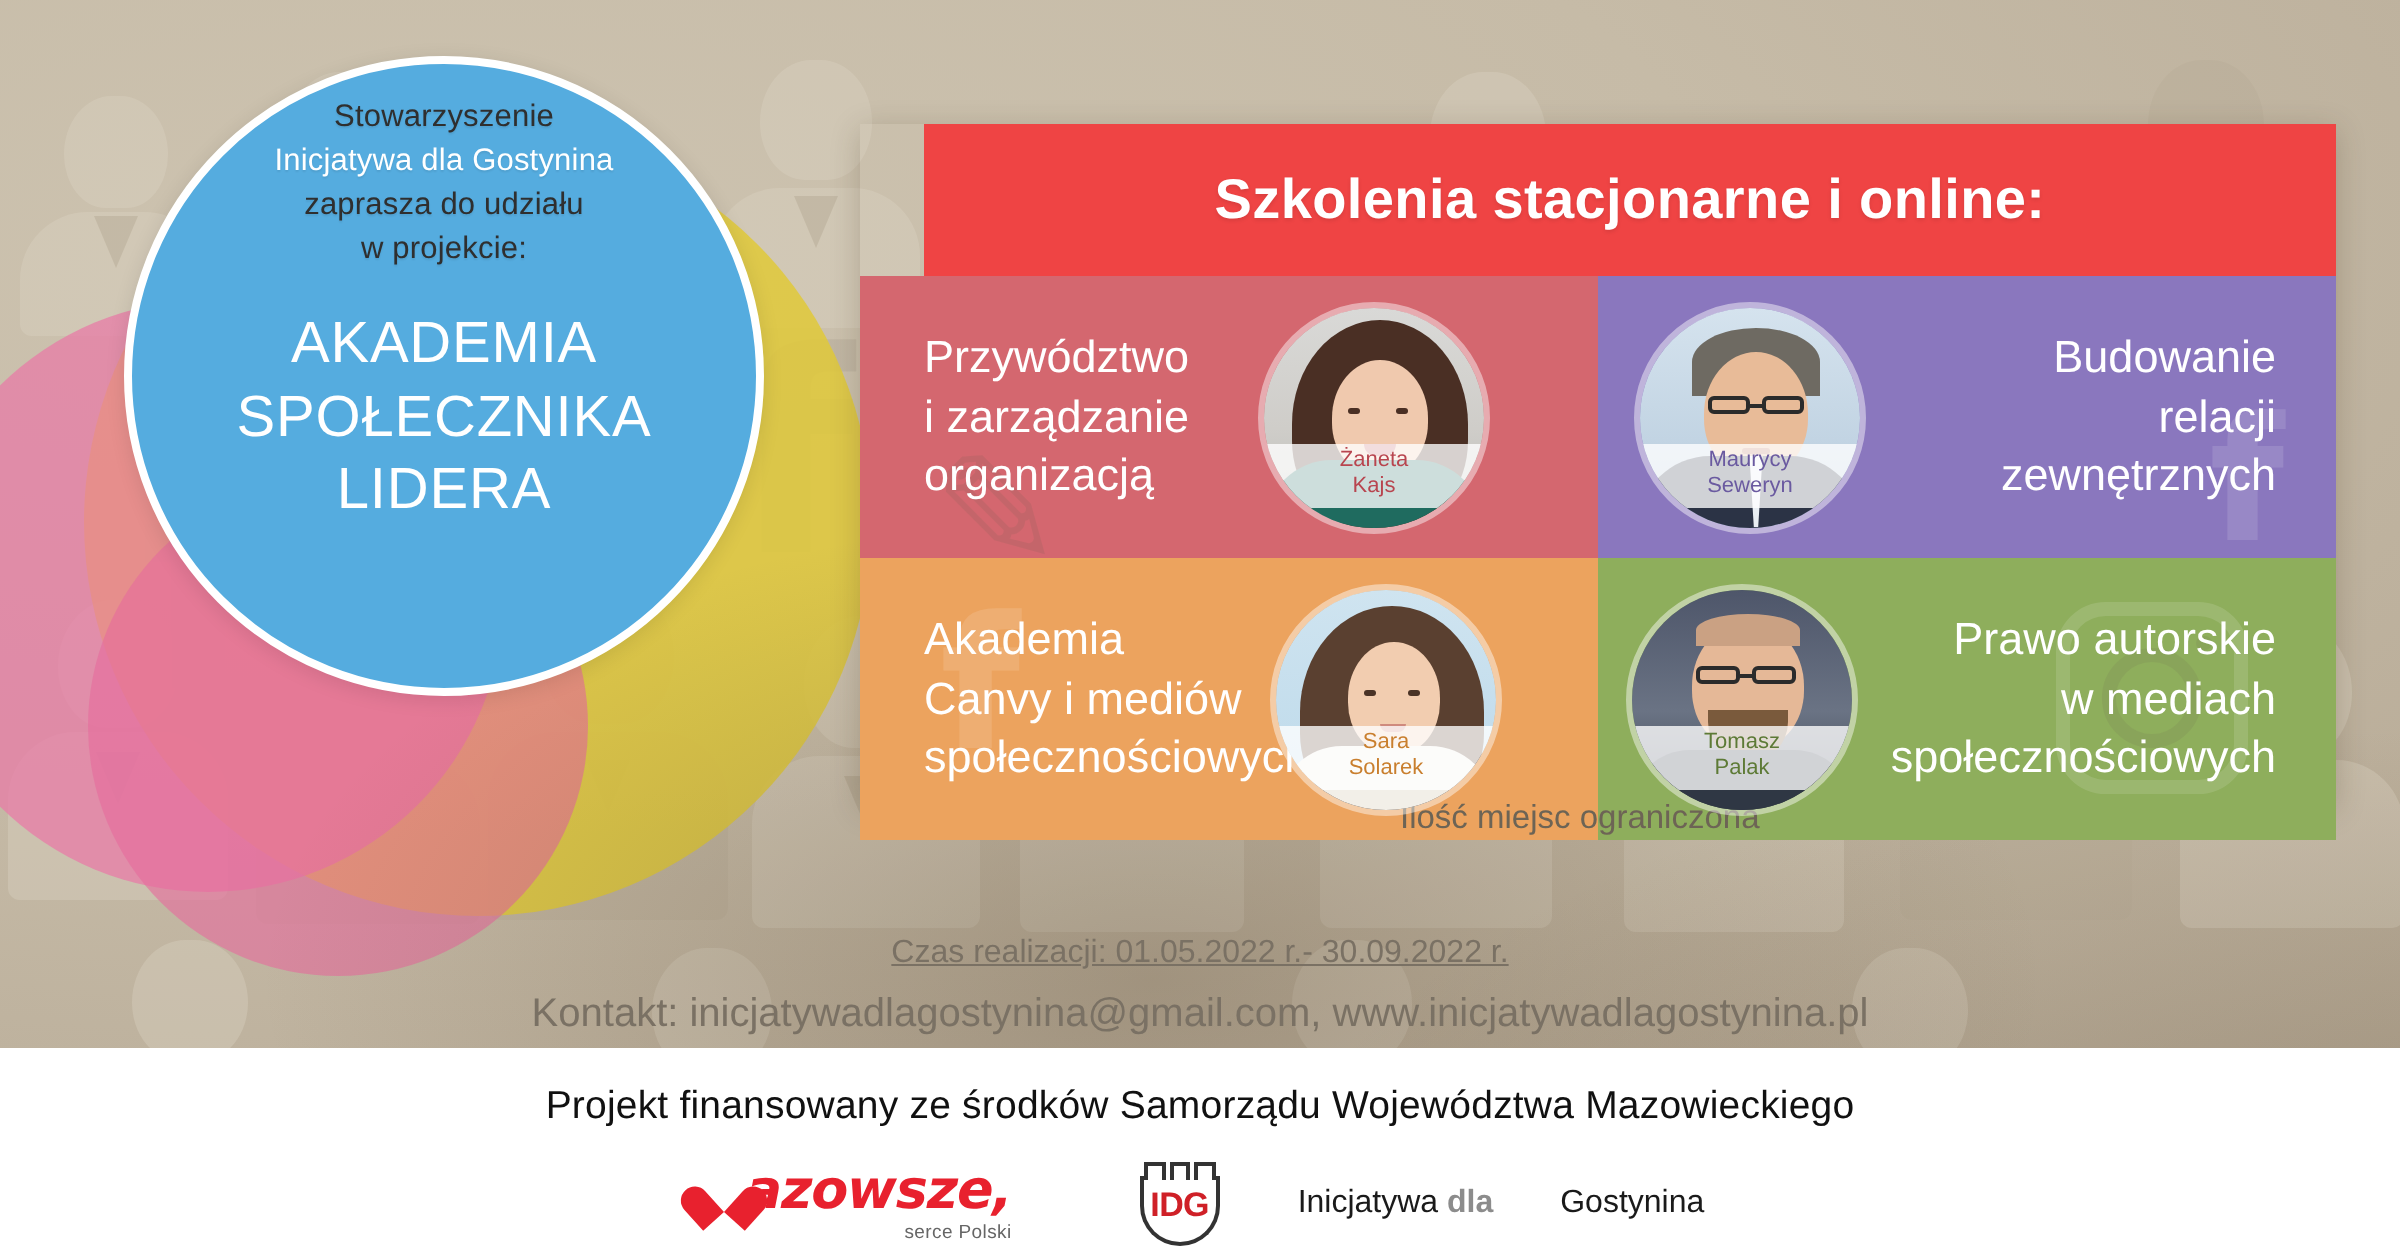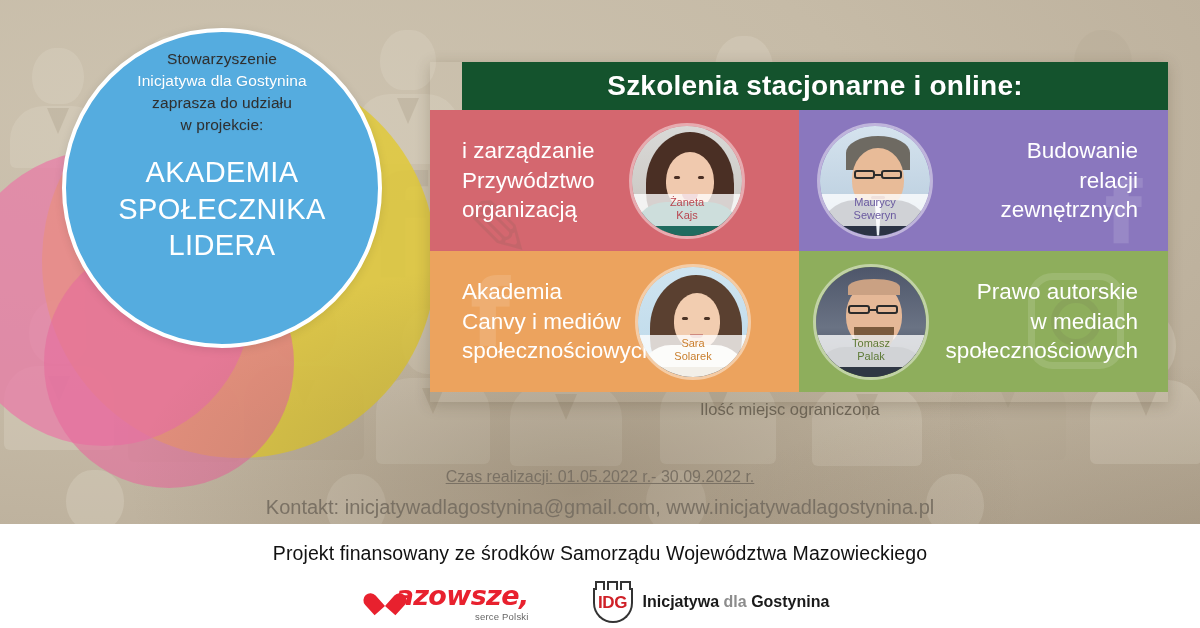--- a/index.html
+++ b/index.html
@@ -78,21 +78,21 @@
     margin-top:18px; text-align:center; color:#ffffff;
     font-size:29px; line-height:1.26; font-weight:400; letter-spacing:.4px;
   }
 
   
   .panel{
     position:absolute; left:430px; top:62px; width:738px; height:340px;
     box-shadow:0 3px 14px rgba(60,45,25,.22);
   }
   .panel-head{
-    height:48px; background:#14532d; display:flex; align-items:center; justify-content:center;margin-left:32px;
+    height:76px; background:#ef4444; display:flex; align-items:center; justify-content:center;margin-left:32px;
   }
   .panel-head h2{
     color:#ffffff; font-size:28px; font-weight:bold; letter-spacing:.2px;
     text-shadow:0 1px 2px rgba(0,0,0,.10);
   }
   .grid{ display:grid; grid-template-columns:1fr 1fr; grid-template-rows:1fr 1fr; height:282px; }
   .cell{ position:relative; display:flex; align-items:center; padding:0 14px; overflow:hidden; }
   .cell .cell-social{ position:absolute; opacity:.09; pointer-events:none; }
   .cell-1{ background:#d4676f; justify-content:flex-start; }
   .cell-2{ background:#8a77be; justify-content:flex-end; }
@@ -176,21 +176,21 @@
     display:flex; align-items:center; justify-content:center;
   }
   .idg-crown{ position:absolute; left:2px; top:0; width:36px; height:9px; display:flex; gap:2px; }
   .idg-crown i{ flex:1; border:2px solid #333; border-bottom:none; height:9px; display:block; }
   .idg-letters{
     position:absolute; left:0; top:12px; width:40px; text-align:center;
     color:#cf2027; font-weight:bold; font-size:17px; letter-spacing:-.3px;
     font-family:"Liberation Sans", sans-serif;
   }
   .idg-text{ font-size:16px; color:#1a1a1a; }
-  .idg-text b{ font-weight:bold; }
+  .idg-text b{ font-weight:normal;margin-left:29px; }
   .idg-text .dim{ color:#8c8c8c; font-weight:bold; }
 </style>
 </head>
 <body>
 
 <div class="stage">
 
   <div class="bg-base"></div>
 
   <div class="crowd">
@@ -319,22 +319,22 @@
   <div class="panel">
     <div class="panel-head">
       <h2>Szkolenia stacjonarne i online:</h2>
     </div>
 
     <div class="grid">
 
       <div class="cell cell-1">
         <div class="cell-social tw" style="left:36px;top:74px;font-size:78px;opacity:.14;">✎</div>
         <div class="cell-text">
+          <div>Przywództwo</div>
           <div>i zarządzanie</div>
-          <div>Przywództwo</div>
           <div>organizacją</div>
         </div>
         <div class="avatar">
           <div class="ph p1">
             <div class="hair" style="left:14px;top:6px;width:88px;height:104px;background:#4a2f24;border-radius:50% 50% 42% 42%;"></div>
             <div class="face" style="left:34px;top:26px;width:48px;height:58px;background:#f0c9ae;"></div>
             <div style="position:absolute;left:42px;top:50px;width:6px;height:3px;background:#4a2f24;border-radius:2px;"></div>
             <div style="position:absolute;left:66px;top:50px;width:6px;height:3px;background:#4a2f24;border-radius:2px;"></div>
             <div style="position:absolute;left:50px;top:68px;width:16px;height:6px;background:#c2636a;border-radius:0 0 9px 9px;"></div>
             <div class="torso" style="width:110px;height:34px;background:#1f6b5f;"></div>

